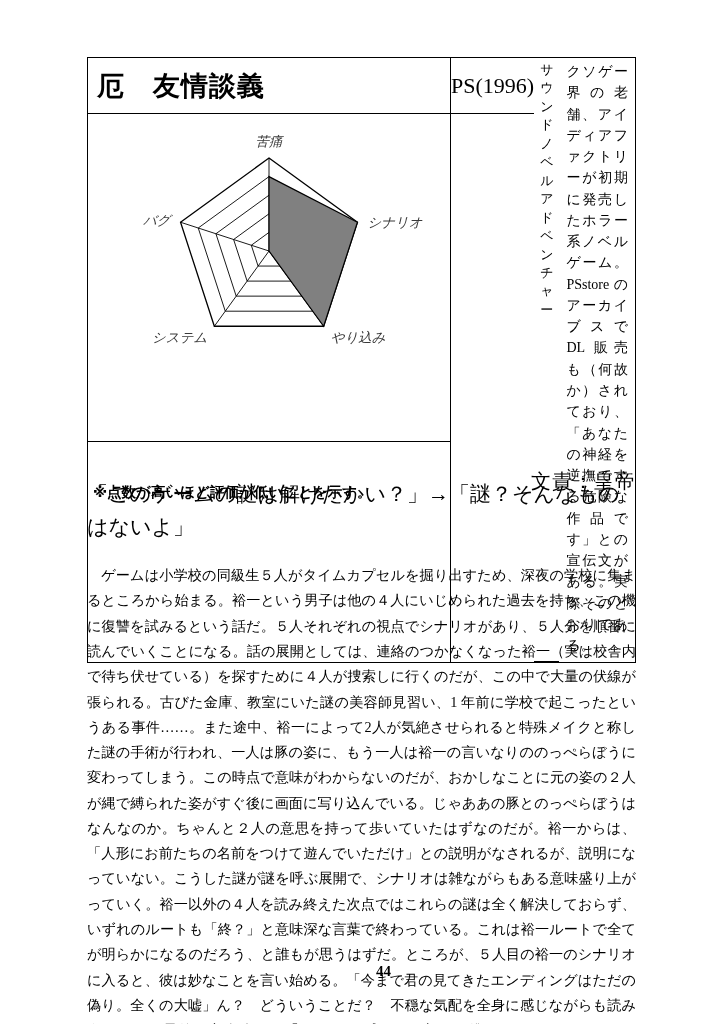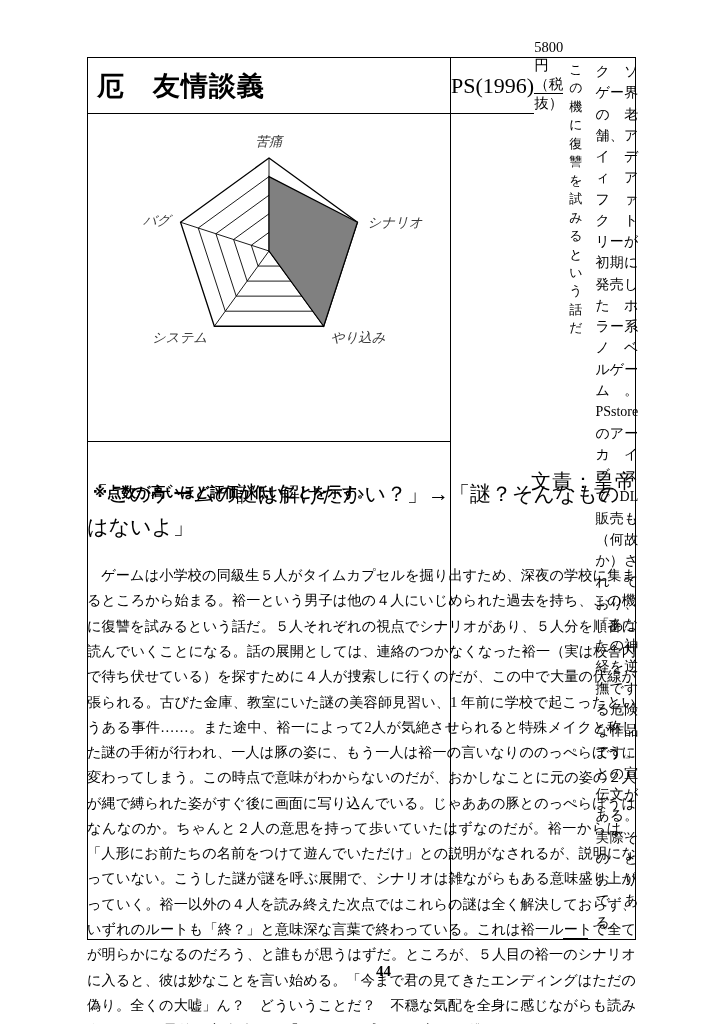--- a/index.html
+++ b/index.html
@@ -205,22 +205,21 @@
               <text x="82.6" y="111.3" text-anchor="end" class="axis-label">バグ</text>
             </g>
         </svg>
       </div>
 
       <div class="note-cell">※点数が高いほど評価が低いことを示す。</div>
     </div>
 
     <div class="info-right">
       <div class="platform-cell">PS(1996)</div>
-      <div class="price-cell">5800 円（税抜）</div>
-      <div class="genre-cell">この機に復讐を試みるという話だ</div>
+      <div class="genre-cell">サウンドノベルアドベンチャー</div>
       <div class="desc-cell">クソゲー界の老舗、アイディアファクトリーが初期に発売したホラー系ノベルゲーム。PSstore のアーカイブスで DL 販売も（何故か）されており、「あなたの神経を逆撫でする危険な作品です」との宣伝文がある。実際そのとおりである。</div>
     </div>
 
   </div>
 
   <div class="credit">文責：皇帝</div>
 
   <div class="body-wrap">
     <p class="headline">「このゲームの謎は解けたかい？」→「謎？そんなものはないよ」</p>
     <p class="para">ゲームは小学校の同級生５人がタイムカプセルを掘り出すため、深夜の学校に集まるところから始まる。裕一という男子は他の４人にいじめられた過去を持ち、この機に復讐を試みるという話だ。５人それぞれの視点でシナリオがあり、５人分を順番に読んでいくことになる。話の展開としては、連絡のつかなくなった裕一（実は校舎内で待ち伏せている）を探すために４人が捜索しに行くのだが、この中で大量の伏線が張られる。古びた金庫、教室にいた謎の美容師見習い、1 年前に学校で起こったというある事件……。また途中、裕一によって2人が気絶させられると特殊メイクと称した謎の手術が行われ、一人は豚の姿に、もう一人は裕一の言いなりののっぺらぼうに変わってしまう。この時点で意味がわからないのだが、おかしなことに元の姿の２人が縄で縛られた姿がすぐ後に画面に写り込んでいる。じゃああの豚とのっぺらぼうはなんなのか。ちゃんと２人の意思を持って歩いていたはずなのだが。裕一からは、「人形にお前たちの名前をつけて遊んでいただけ」との説明がなされるが、説明になっていない。こうした謎が謎を呼ぶ展開で、シナリオは雑ながらもある意味盛り上がっていく。裕一以外の４人を読み終えた次点ではこれらの謎は全く解決しておらず、いずれのルートも「終？」と意味深な言葉で終わっている。これは裕一ルートで全てが明らかになるのだろう、と誰もが思うはずだ。ところが、５人目の裕一のシナリオに入ると、彼は妙なことを言い始める。「今まで君の見てきたエンディングはただの偽り。全くの大嘘」ん？　どういうことだ？　不穏な気配を全身に感じながらも読み進めると、最後に主人公に、「タイムカプセルに入れた僕の願いごとはなんだった？」と問うてくる。ここで「みんな倒す」、「みんな呪う」、「みんなごめんね」「みんなウソ」など 7 つの選択肢が提示される。さもどれか一つが正解のような顔をしているが、実際にはどの選択肢を選んでもゲームオーバーになり、</p>

